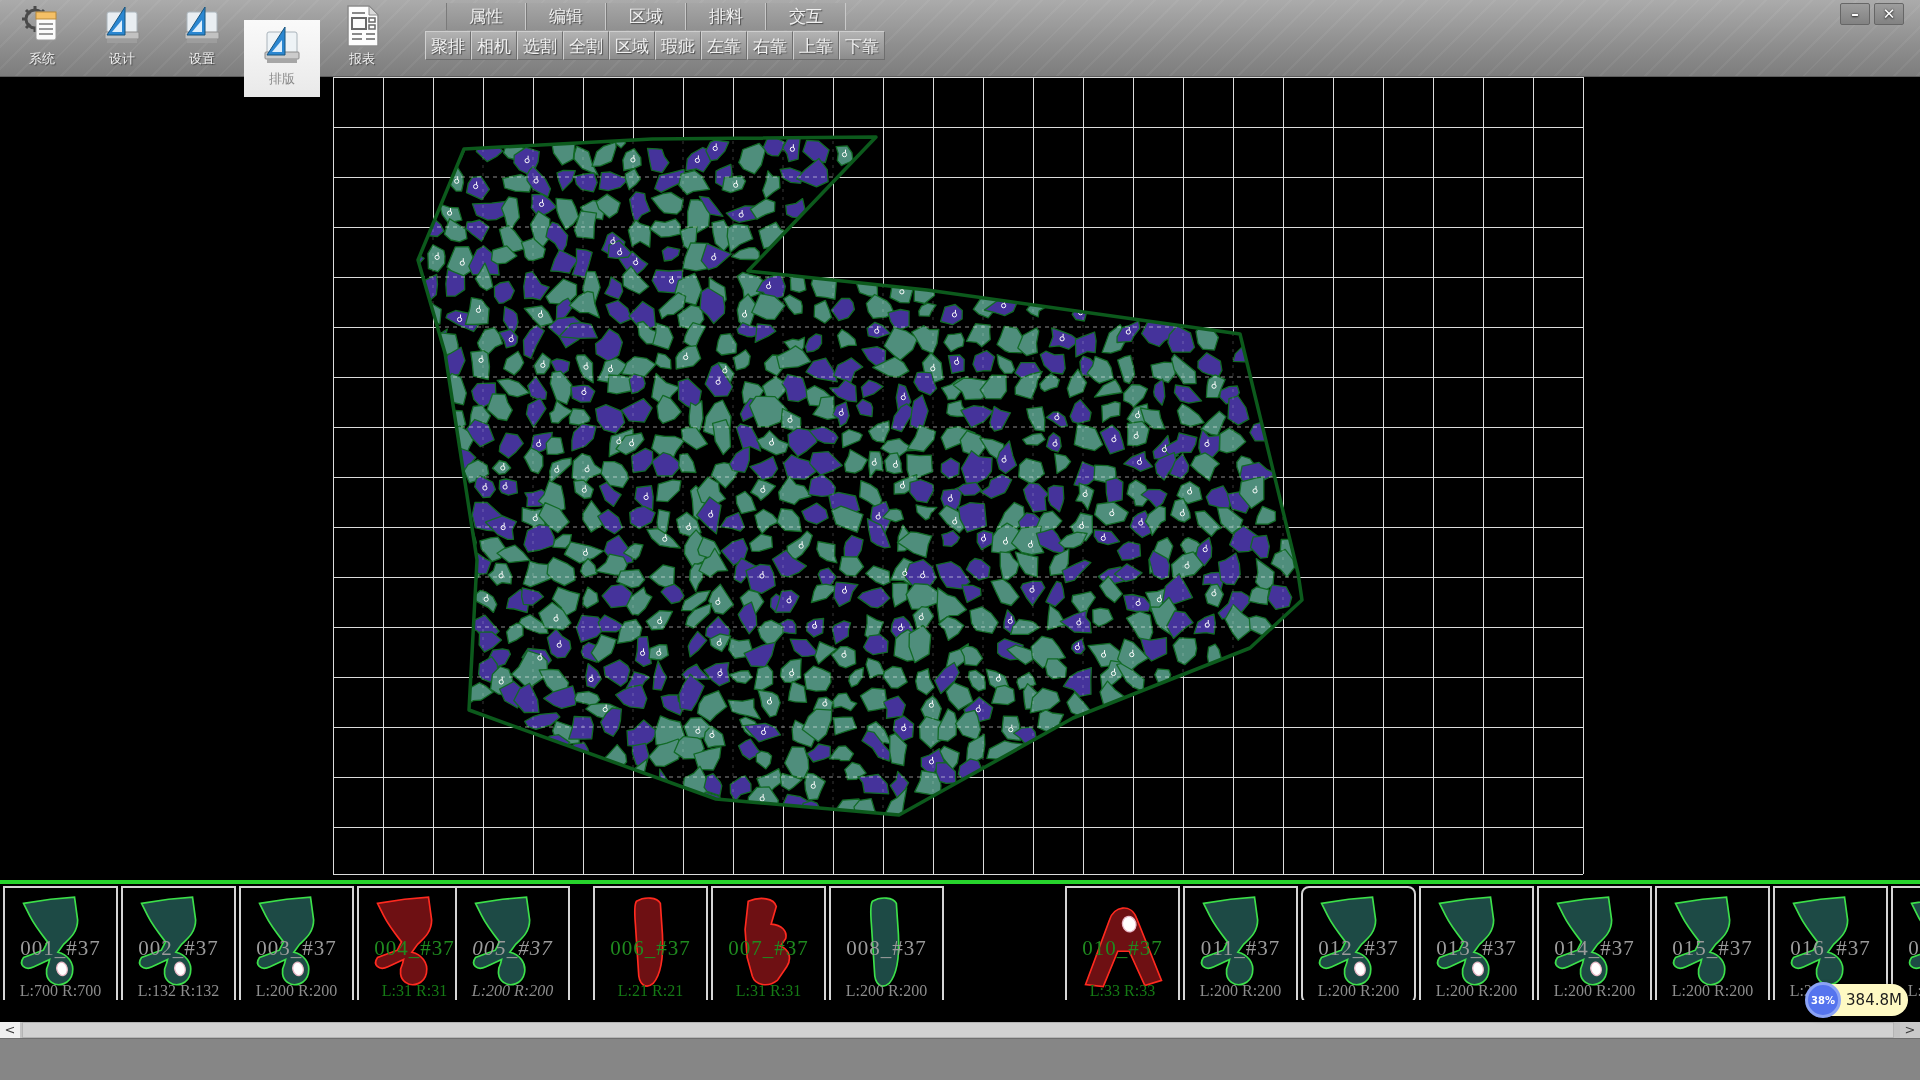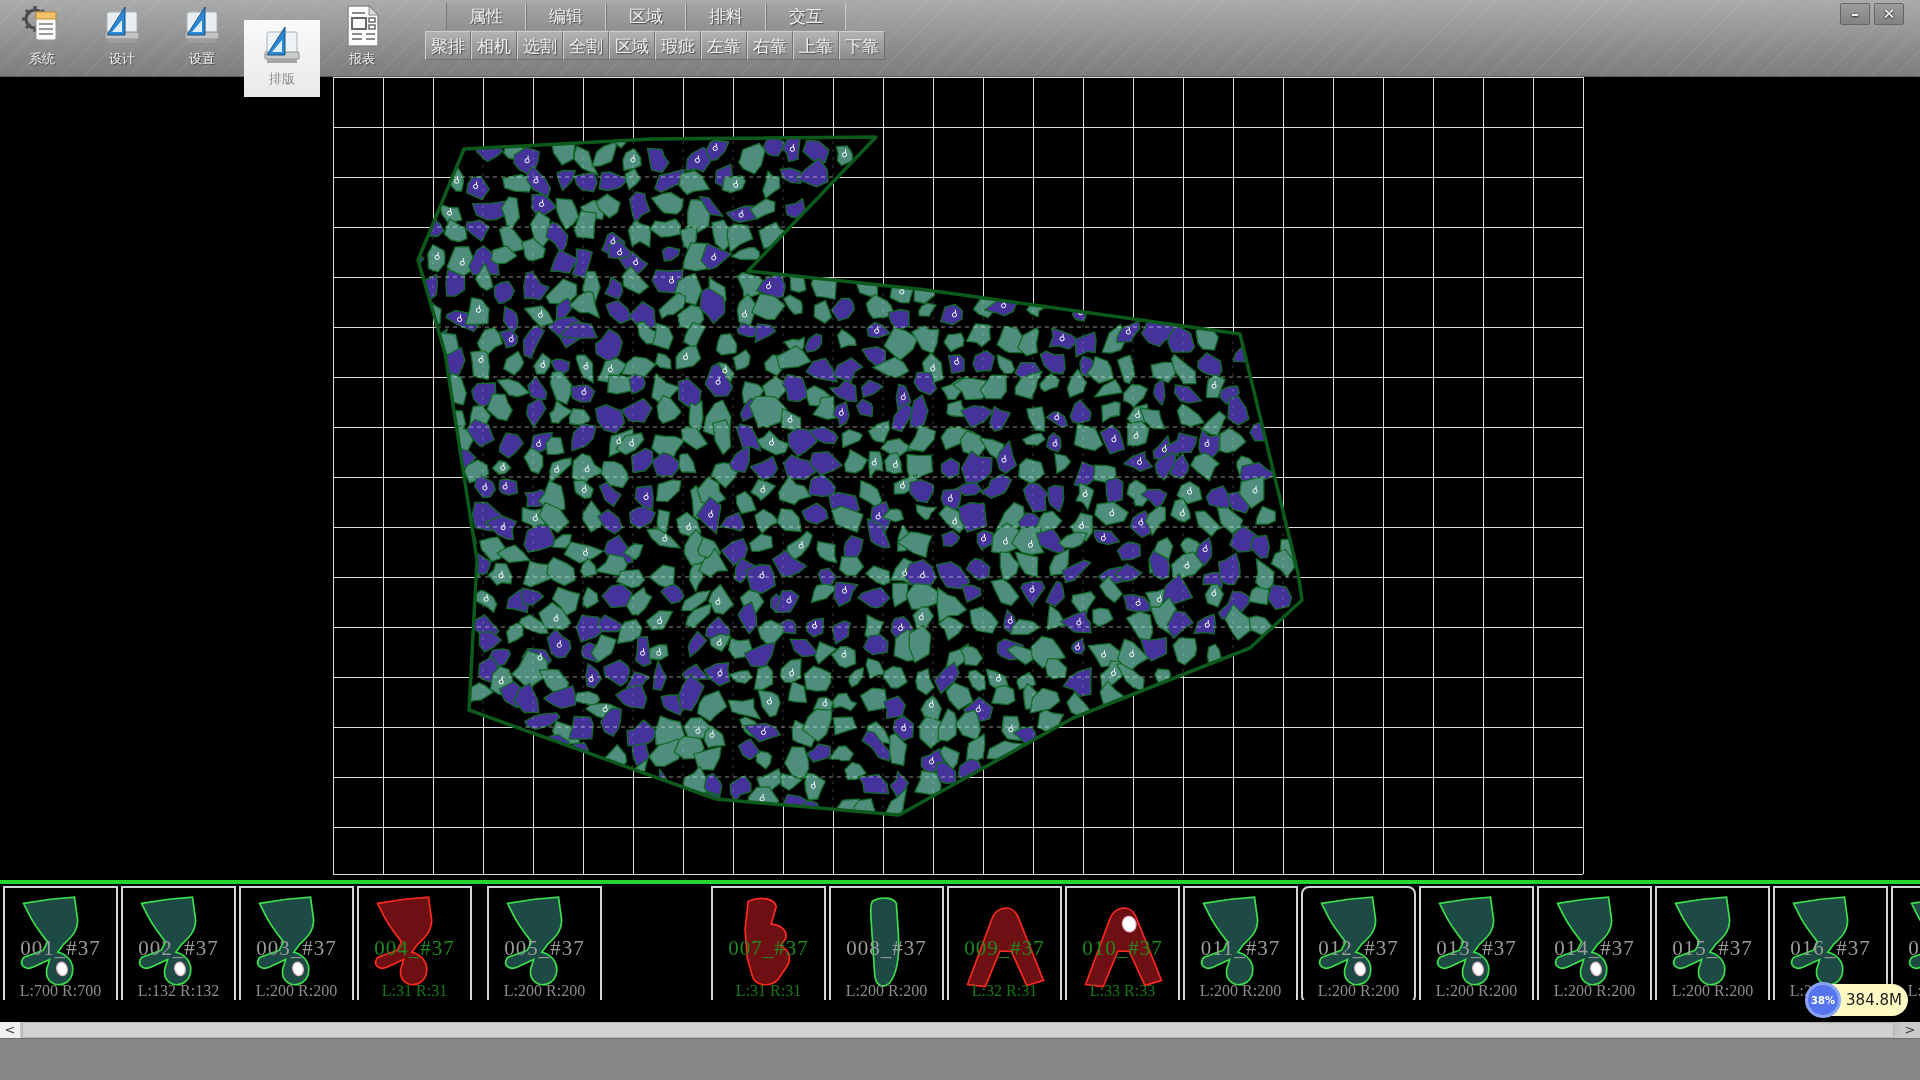--- a/index.html
+++ b/index.html
@@ -1333,47 +1333,47 @@
         <div class="pname t-gray">003_#37</div>
         <div class="plr lr-gray">L:200 R:200</div>
       </div>
       <div class="cell" style="left: 357px;">
         <svg viewBox="0 0 100 100" class="shape">
           <path d="M14,10 L40,6 L63,4 L66,26 C66,38 58,44 52,50 L47,57 C56,59 63,67 61,77 C59,87 48,91 41,86 C35,82 35,74 38,68 L39,64 L24,71 C15,75 9,69 14,62 L33,55 L37,47 C30,38 22,26 20,22 Z" fill="#6e1013" stroke="#ff2a1f" stroke-width="1.6"></path>
         </svg>
         <div class="pname t-green">004_#37</div>
         <div class="plr lr-green">L:31 R:31</div>
       </div>
-      <div class="cell" style="left: 487px;">
+      <div class="cell" style="left: 455px; font-style: italic;">
         <svg viewBox="0 0 100 100" class="shape">
           <path d="M14,10 L40,6 L63,4 L66,26 C66,38 58,44 52,50 L47,57 C56,59 63,67 61,77 C59,87 48,91 41,86 C35,82 35,74 38,68 L39,64 L24,71 C15,75 9,69 14,62 L33,55 L37,47 C30,38 22,26 20,22 Z" fill="#1d4a45" stroke="#3ce04a" stroke-width="1.6"></path>
         </svg>
         <div class="pname t-gray">005_#37</div>
         <div class="plr lr-gray">L:200 R:200</div>
       </div>
+      <div class="cell" style="left: 593px;">
+        <svg viewBox="0 0 100 100" class="shape">
+          <path d="M36,8 C44,3 56,4 59,10 L61,40 C62,60 60,78 52,87 C45,93 38,88 38,76 L35,30 C34,18 34,11 36,8 Z" fill="#6e1013" stroke="#ff2a1f" stroke-width="1.6"></path>
+        </svg>
+        <div class="pname t-green">006_#37</div>
+        <div class="plr lr-green">L:21 R:21</div>
+      </div>
       <div class="cell" style="left: 711px;">
         <svg viewBox="0 0 100 100" class="shape">
           <path d="M30,8 C42,3 55,5 57,13 L52,30 C62,31 68,36 66,44 L61,51 C70,55 72,63 67,71 L58,84 C49,91 37,89 34,80 L29,62 L27,35 Z" fill="#6e1013" stroke="#ff2a1f" stroke-width="1.6"></path>
         </svg>
         <div class="pname t-green">007_#37</div>
         <div class="plr lr-green">L:31 R:31</div>
       </div>
       <div class="cell" style="left: 829px;">
         <svg viewBox="0 0 100 100" class="shape">
           <path d="M36,8 C44,3 56,4 59,10 L61,40 C62,60 60,78 52,87 C45,93 38,88 38,76 L35,30 C34,18 34,11 36,8 Z" fill="#1d4a45" stroke="#3ce04a" stroke-width="1.6"></path>
         </svg>
         <div class="pname t-gray">008_#37</div>
         <div class="plr lr-gray">L:200 R:200</div>
-      </div>
-      <div class="cell" style="left: 947px;">
-        <svg viewBox="0 0 100 100" class="shape">
-          <path d="M14,88 L37,26 C41,12 58,10 63,24 L87,84 L71,89 L56,56 L45,56 L31,90 Z" fill="#6e1013" stroke="#ff2a1f" stroke-width="1.6"></path>
-        </svg>
-        <div class="pname t-green">009_#37</div>
-        <div class="plr lr-green">L:32 R:31</div>
       </div>
       <div class="cell" style="left: 1065px;">
         <svg viewBox="0 0 100 100" class="shape">
           <path d="M14,88 L37,26 C41,12 58,10 63,24 L87,84 L71,89 L56,56 L45,56 L31,90 Z" fill="#6e1013" stroke="#ff2a1f" stroke-width="1.6"></path>
           <ellipse cx="56" cy="30" rx="6.5" ry="7.5" fill="#ffffff" stroke="#e9b9c6" stroke-width="1.2" transform="rotate(-15 56 30)"></ellipse>
         </svg>
         <div class="pname t-green">010_#37</div>
         <div class="plr lr-green">L:33 R:33</div>
       </div>
       <div class="cell" style="left: 1183px;">

